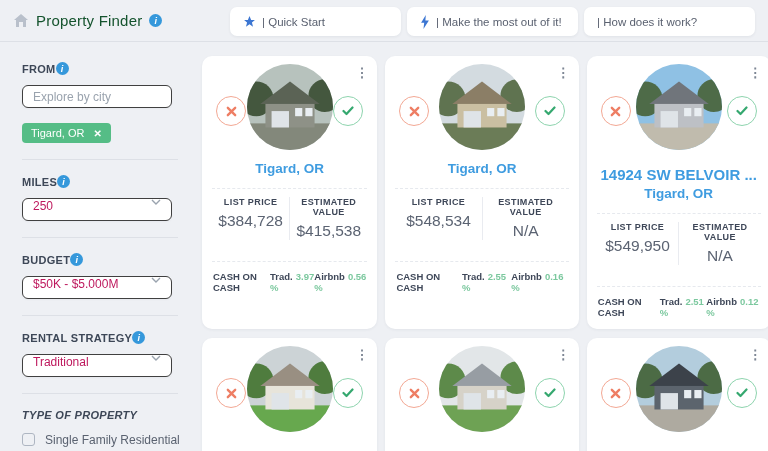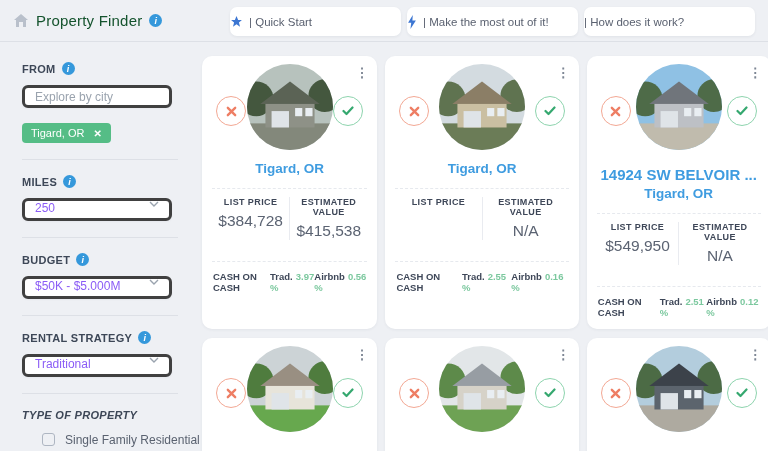--- a/index.html
+++ b/index.html
@@ -21,46 +21,46 @@
     width:13px; height:13px; border-radius:50%;
     background:#3598db; color:#fff;
     font-size:9px; font-weight:bold; font-style:italic;
     display:inline-flex; align-items:center; justify-content:center;
     flex:0 0 auto;
   }
   .hdr-btns { position:absolute; left:230px; top:7px; display:flex; gap:6px; }
   .hdr-btn {
     width:171px; height:29px; background:#fff; border:none; border-radius:7px;
     box-shadow:0 1px 3px rgba(40,50,70,.07);
-    display:flex; align-items:center; gap:6px; padding:0 0;
+    display:flex; align-items:center; gap:6px; padding:0 13px;
     font-family:inherit; font-size:11.5px; color:#5a6170; cursor:pointer;
     text-align:left;
   }
   .hdr-btn svg { flex:0 0 auto; }
   
   .content { display:flex; height:409px; }
   
   .sidebar { width:200px; flex:0 0 200px; padding:20px 0 0 22px; }
-  .sb-label-row { display:flex; align-items:center; gap:6px; margin-bottom:10px; }
+  .sb-label-row { display:flex; align-items:center; gap:0; margin-bottom:10px; }
   .sb-label { font-size:11px; font-weight:bold; color:#3d4757; letter-spacing:.3px; }
   .sb-input, .sb-select {
-    width:150px; height:23px; background:#fff; border:3px solid #404040;
-    border-radius:6px; font-family:inherit; font-size:12px; color:#8b5cf6;
+    width:150px; height:23px; background:#fff; border:1px solid #404040;
+    border-radius:6px; font-family:inherit; font-size:12px; color:#be185d;
     padding:0 10px; box-shadow:0 1px 2px rgba(40,50,70,.04);
   }
   .sb-input::placeholder { color:#9aa3ae; }
   .sb-select { display:flex; align-items:flex-start; justify-content:space-between; cursor:pointer; }
   .sb-divider { width:156px; border-top:1px solid #dde0e6; margin:16px 0 15px; }
   .tag {
     margin-top:15px; display:inline-flex; align-items:center; gap:9px;
     background:#55bd86; color:#fff; border-radius:4px;
     font-size:11px; padding:4px 9px;
   }
   .tag-x { font-size:10px; font-weight:bold; cursor:pointer; }
-  .cb-row { display:flex; gap:10px; margin-top:12px;margin-left:20px; }
+  .cb-row { display:flex; gap:10px; margin-top:12px; }
   .cb {
     width:13px; height:13px; border:1px solid #aeb6c2; border-radius:3px;
     background:transparent; flex:0 0 auto; cursor:pointer;
   }
   .cb-label { font-size:12px; color:#5a6270; }
   .sb-section-gap { margin-top:2px; }
   
   .main { flex:1; padding:14px 3px 0 2px; }
   .grid {
     display:grid; grid-template-columns:repeat(3,1fr);
@@ -282,20 +282,21 @@
         <svg width="12" height="10" viewBox="0 0 12 10">
           <polyline points="1.5,5 4.5,8 10.5,1.5" fill="none" stroke="#35a86f" stroke-width="2.2" stroke-linecap="round" stroke-linejoin="round"></polyline>
         </svg>
       </button>
     </div>
     <div class="city">Tigard, OR</div>
     <div class="div-line"></div>
     <div class="price-row">
       <div class="price-col">
         <div class="plabel">LIST PRICE</div>
+        <div class="pvalue">$548,534</div>
       </div>
       <div class="price-col">
         <div class="plabel">ESTIMATED VALUE</div>
         <div class="pvalue">N/A</div>
       </div>
     </div>
     <div class="div-line"></div>
     <div class="coc-row">
       <span class="coc-k">CASH ON CASH</span>
       <span>

